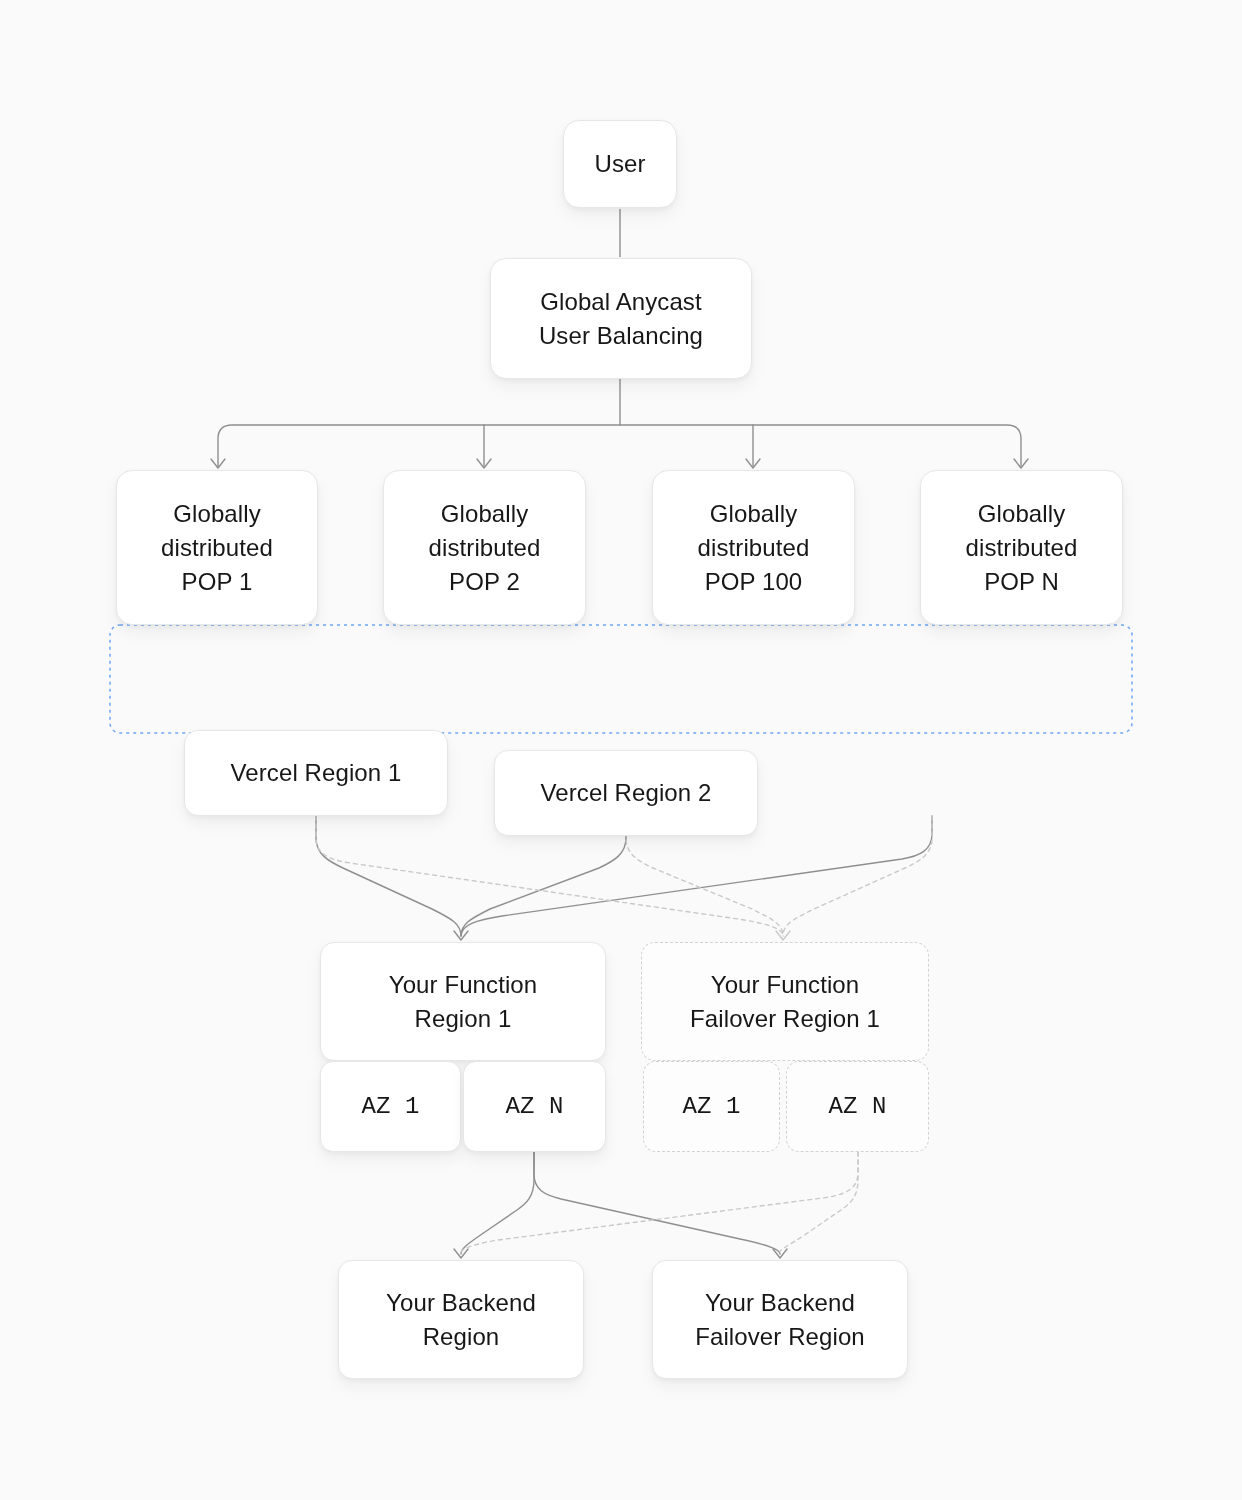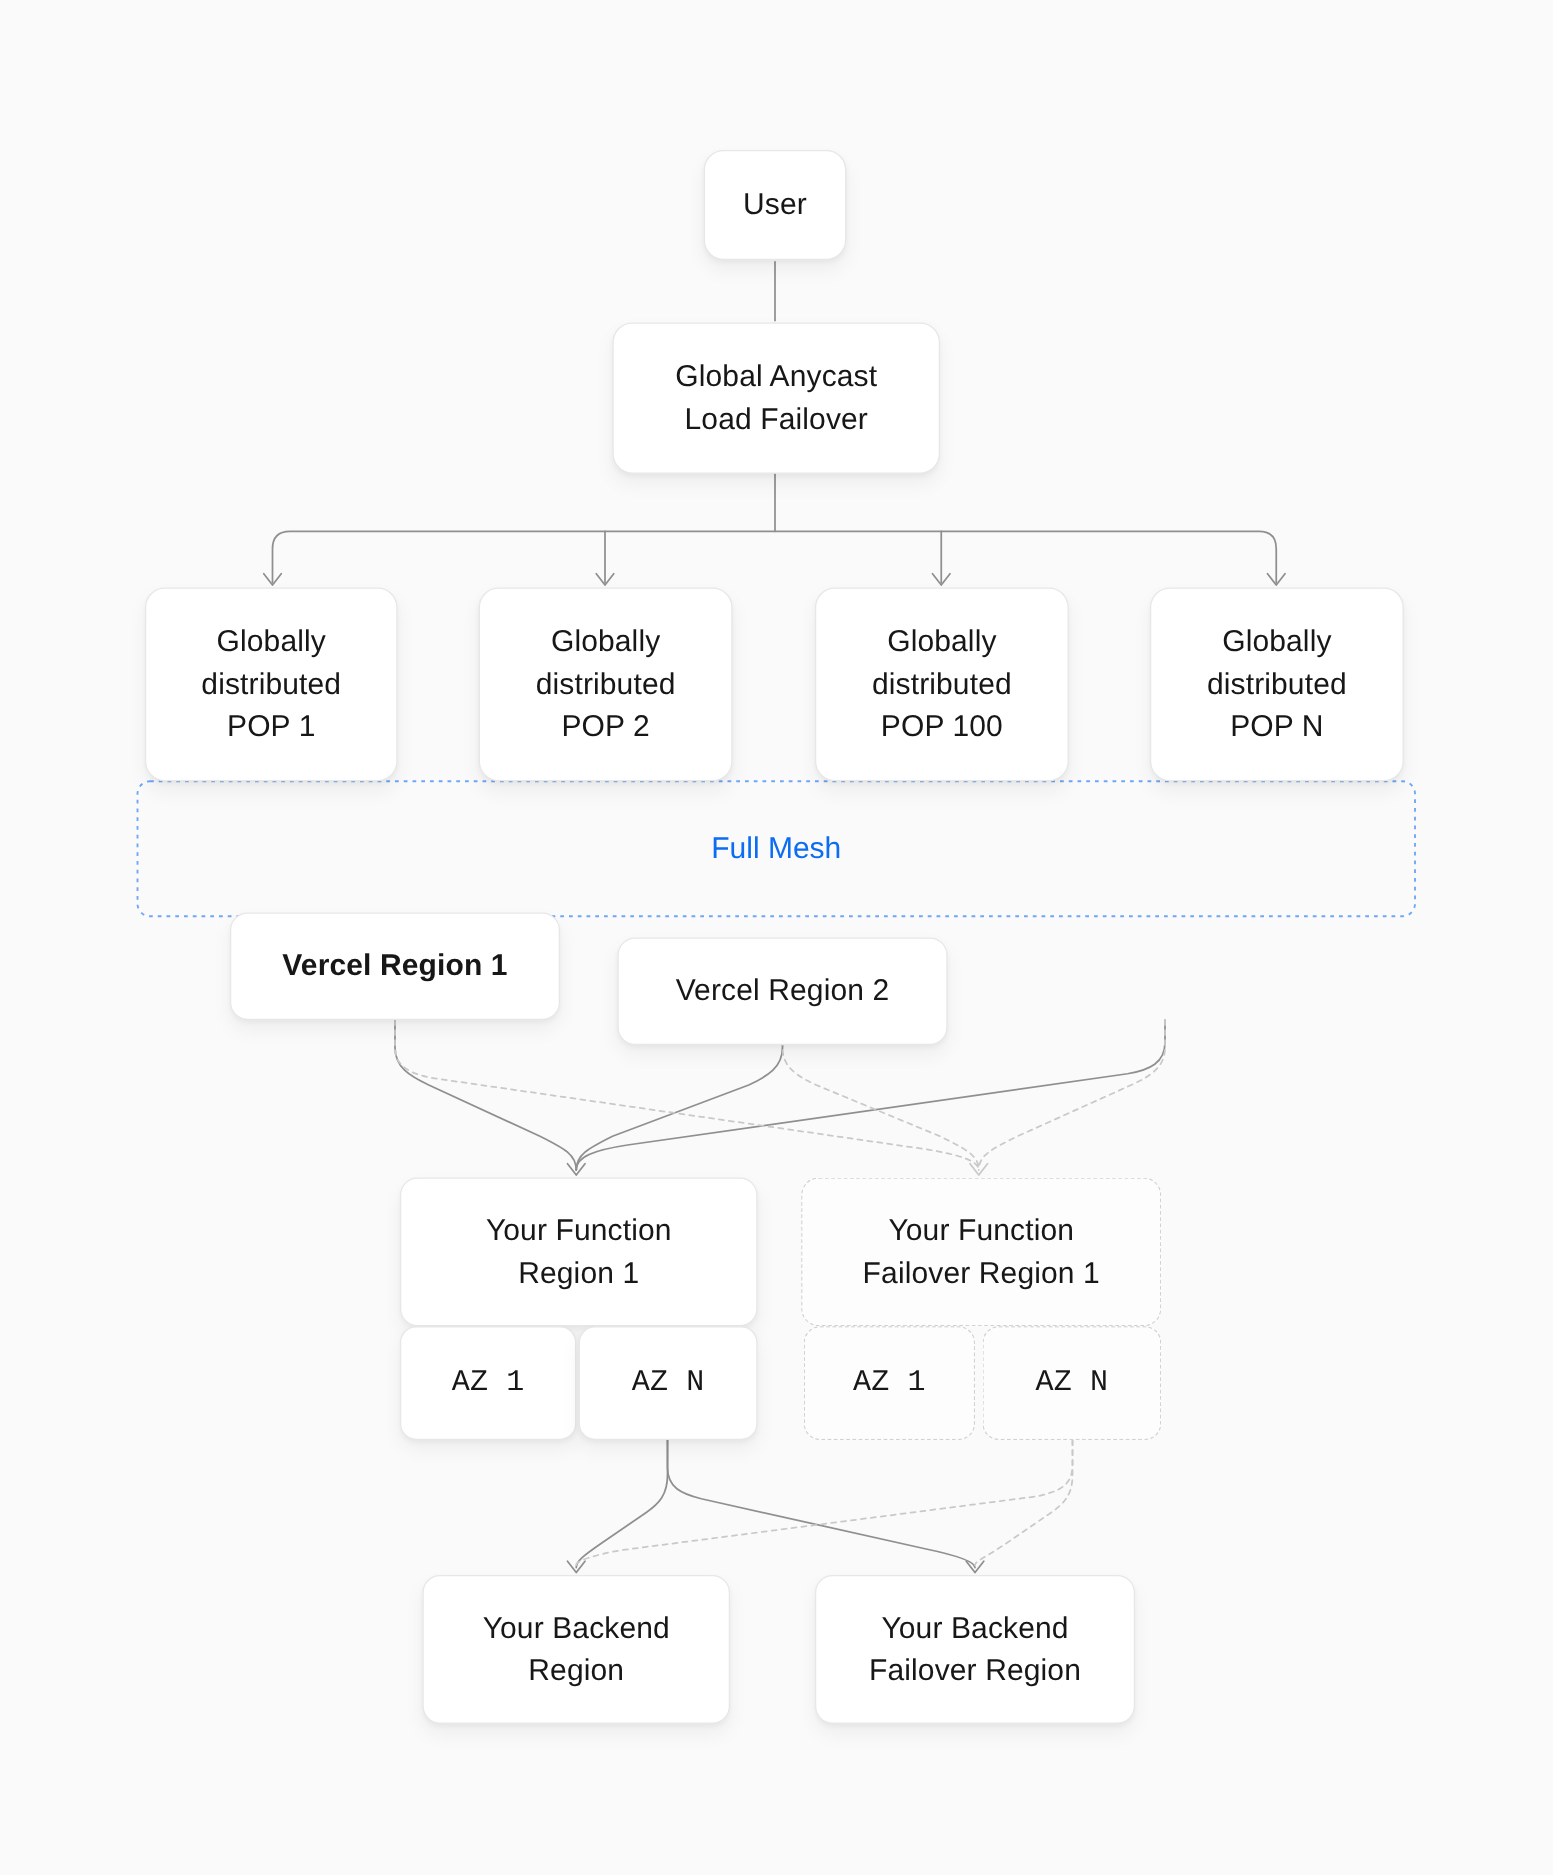--- a/index.html
+++ b/index.html
@@ -106,21 +106,21 @@
       <path stroke-dasharray="4 4" d="M858 1152 V1172 C858 1188 848 1193 830 1197 L498 1240 C474 1244 461 1249 461 1252"></path>
     </g>
   </svg>
 
   <div class="box" style="left:563px; top:120px; width:114px; height:88px;">
     <span class="label">User</span>
   </div>
 
   <div class="box" style="left:490px; top:258px; width:262px; height:121px;">
     <span class="label">Global Anycast
-Load Failover</span>
+User Balancing</span>
   </div>
 
   <div class="box" style="left:116px; top:470px; width:202px; height:155px;">
     <span class="label">Globally
 distributed
 POP 1</span>
   </div>
 
   <div class="box" style="left:383px; top:470px; width:203px; height:155px;">
     <span class="label">Globally
@@ -133,23 +133,22 @@
 distributed
 POP 100</span>
   </div>
 
   <div class="box" style="left:920px; top:470px; width:203px; height:155px;">
     <span class="label">Globally
 distributed
 POP N</span>
   </div>
 
-  <div class="floating-label" style="left:421px; top:664px; width:400px;">Full Mesh</div>
 
-  <div class="box" style="left:184px; top:730px; width:264px; height:86px; border-radius:14px;font-weight:bold;">
+  <div class="box" style="left:184px; top:730px; width:264px; height:86px; border-radius:14px;">
     <span class="label">Vercel Region 1</span>
   </div>
 
   <div class="box" style="left:494px; top:750px; width:264px; height:86px; border-radius:14px;">
     <span class="label">Vercel Region 2</span>
   </div>
 
 
   <div class="box" style="left:320px; top:942px; width:286px; height:119px; border-radius:14px;">
     <span class="label">Your Function

